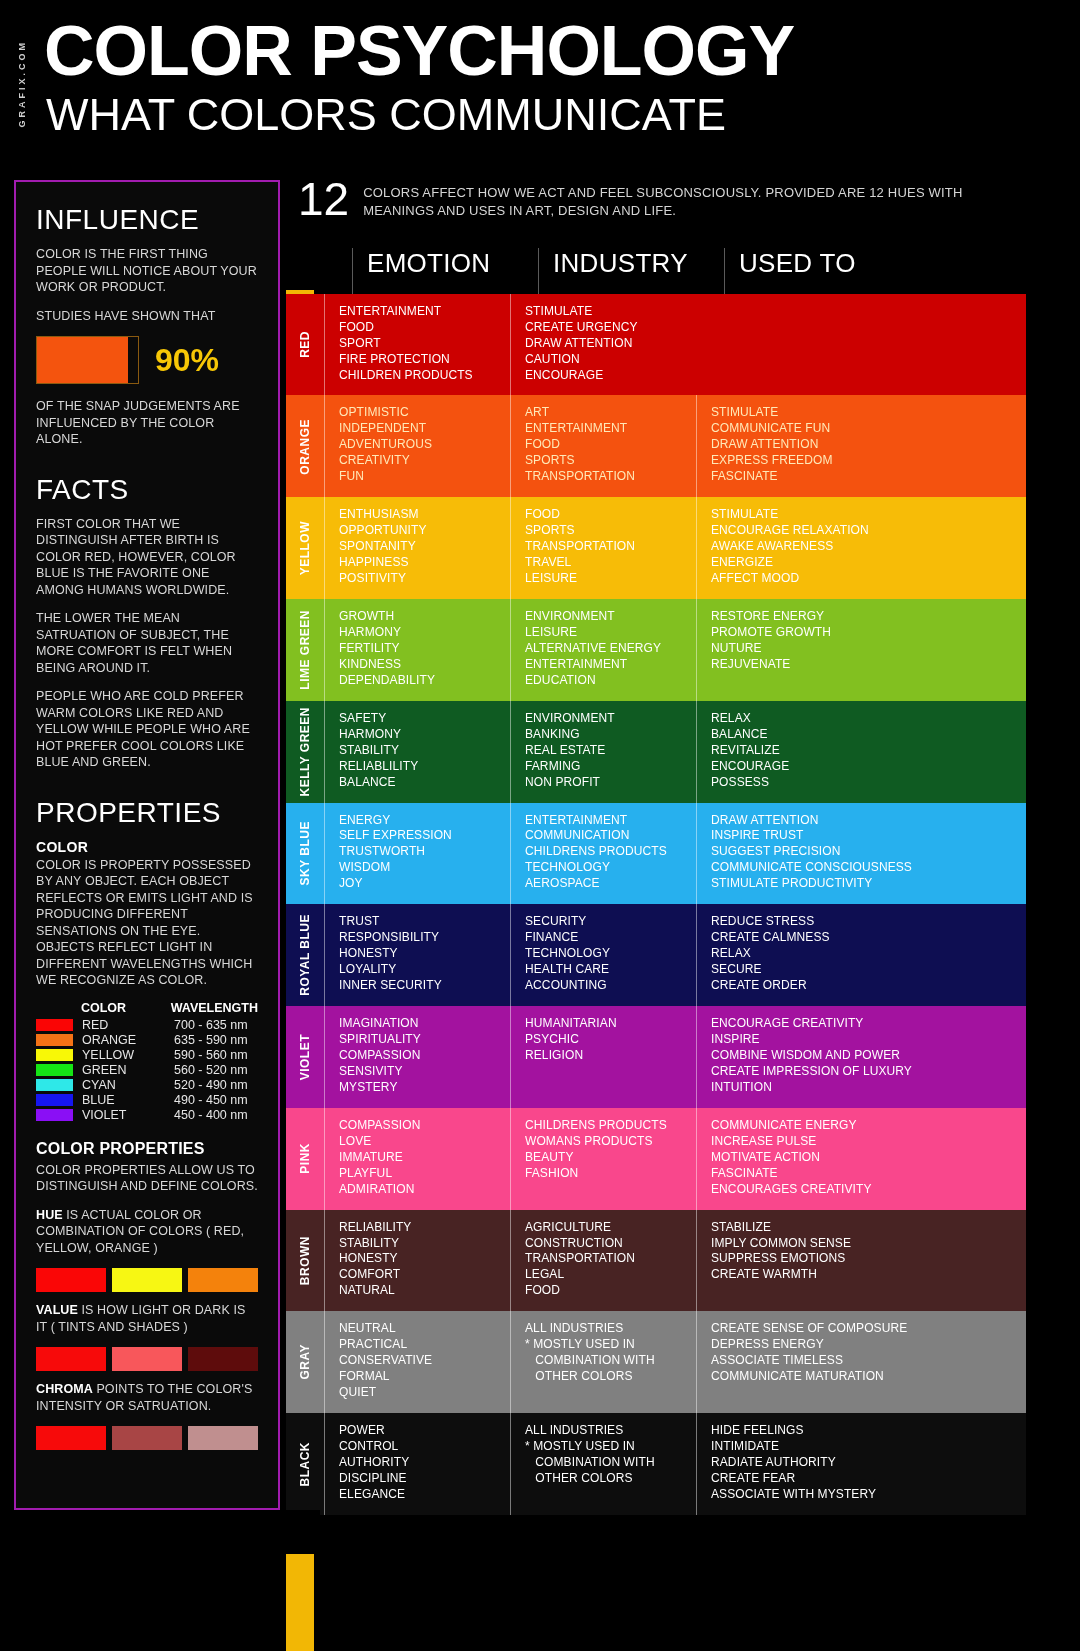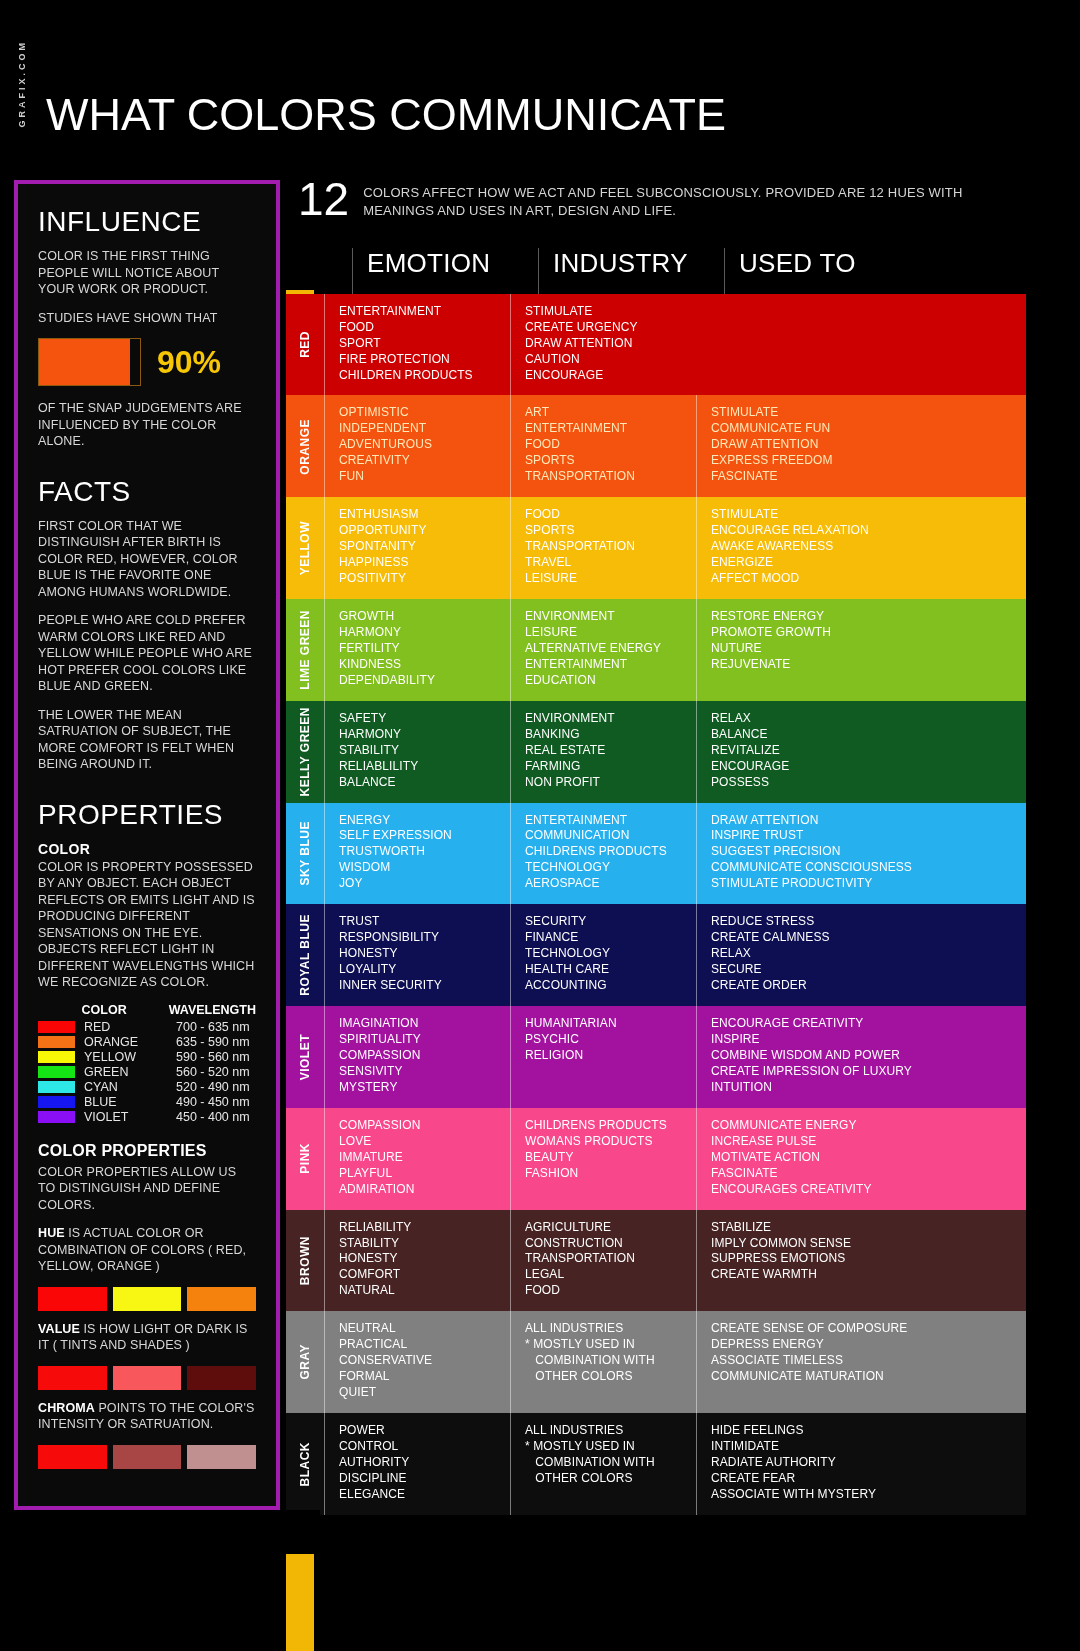--- a/index.html
+++ b/index.html
@@ -26,21 +26,21 @@
     color: #fff; font-size: 70px; font-weight: bold; letter-spacing: -1px; line-height: 1;
   }
   .title-sub {
     position: absolute; left: 46px; top: 92px;
     color: #fff; font-size: 45px; font-weight: normal; letter-spacing: 0px; line-height: 1;
   }
 
   
   .sidebar {
     position: absolute; left: 14px; top: 180px; width: 266px; height: 1330px;
-    background: #0a0a0a; border: 4px solid #a21caf; padding: 22px 20px 10px 20px;
+    background: #0a0a0a; border: 2px solid #a21caf; padding: 22px 20px 10px 20px;
     color: #ddd;
   }
   .sb-h1 { color: #fff; font-size: 28px; font-weight: normal; letter-spacing: .5px; margin-bottom: 10px; }
   .sb-h1.gap { margin-top: 26px; }
   .sb-p { font-size: 12.5px; line-height: 1.32; color: #d8d8d8; margin-bottom: 12px; letter-spacing: .1px; }
   .sb-h3 { color: #fff; font-size: 14px; font-weight: bold; margin-bottom: 2px; letter-spacing: .3px; }
   .sb-h2 { color: #fff; font-size: 16px; font-weight: bold; margin: 18px 0 4px 0; letter-spacing: .2px; }
 
   .pct-row { display: flex; align-items: center; margin: 6px 0 14px 0; }
   .pct-bar {
@@ -102,40 +102,41 @@
 </style>
 </head>
 <body>
 
 <div class="page">
 
   <div class="header">
     <div class="brand-strip">
       <span>GRAFIX.COM</span>
     </div>
+    <div class="title-main">COLOR PSYCHOLOGY</div>
     <div class="title-sub">WHAT COLORS COMMUNICATE</div>
   </div>
 
   <div class="sidebar">
 
     <div class="sb-h1">INFLUENCE</div>
     <div class="sb-p">COLOR IS THE FIRST THING PEOPLE WILL NOTICE ABOUT YOUR WORK OR PRODUCT.</div>
     <div class="sb-p">STUDIES HAVE SHOWN THAT</div>
 
     <div class="pct-row">
       <div class="pct-bar" style="background: linear-gradient(to right, rgb(244, 84, 14) 0%, rgb(244, 84, 14) 90%, rgb(10, 10, 10) 90%, rgb(10, 10, 10) 100%);"></div>
       <div class="pct-num" style="color: rgb(247, 199, 6);">90%</div>
     </div>
 
     <div class="sb-p">OF THE SNAP JUDGEMENTS ARE INFLUENCED BY THE COLOR  ALONE.</div>
 
     <div class="sb-h1 gap">FACTS</div>
     <div class="sb-p">FIRST COLOR THAT WE DISTINGUISH AFTER BIRTH IS COLOR RED, HOWEVER, COLOR BLUE IS THE FAVORITE ONE AMONG HUMANS WORLDWIDE.</div>
+    <div class="sb-p">THE LOWER THE MEAN SATRUATION OF SUBJECT, THE MORE COMFORT IS FELT WHEN BEING AROUND IT.</div>
     <div class="sb-p">PEOPLE WHO ARE COLD PREFER WARM COLORS LIKE RED AND YELLOW WHILE PEOPLE WHO ARE HOT PREFER COOL COLORS LIKE BLUE AND GREEN.</div>
-    <div class="sb-p">THE LOWER THE MEAN SATRUATION OF SUBJECT, THE MORE COMFORT IS FELT WHEN BEING AROUND IT.</div>
 
     <div class="sb-h1 gap">PROPERTIES</div>
     <div class="sb-h3">COLOR</div>
     <div class="sb-p">COLOR IS PROPERTY POSSESSED BY ANY OBJECT. EACH OBJECT REFLECTS OR EMITS LIGHT AND IS PRODUCING DIFFERENT SENSATIONS ON THE EYE. OBJECTS REFLECT LIGHT IN DIFFERENT WAVELENGTHS WHICH WE RECOGNIZE AS COLOR.</div>
 
     <div class="wl-table">
       <div class="wl-head">
         <div class="sw"></div>
         <div class="nm">COLOR</div>
         <div class="wv">WAVELENGTH</div>

